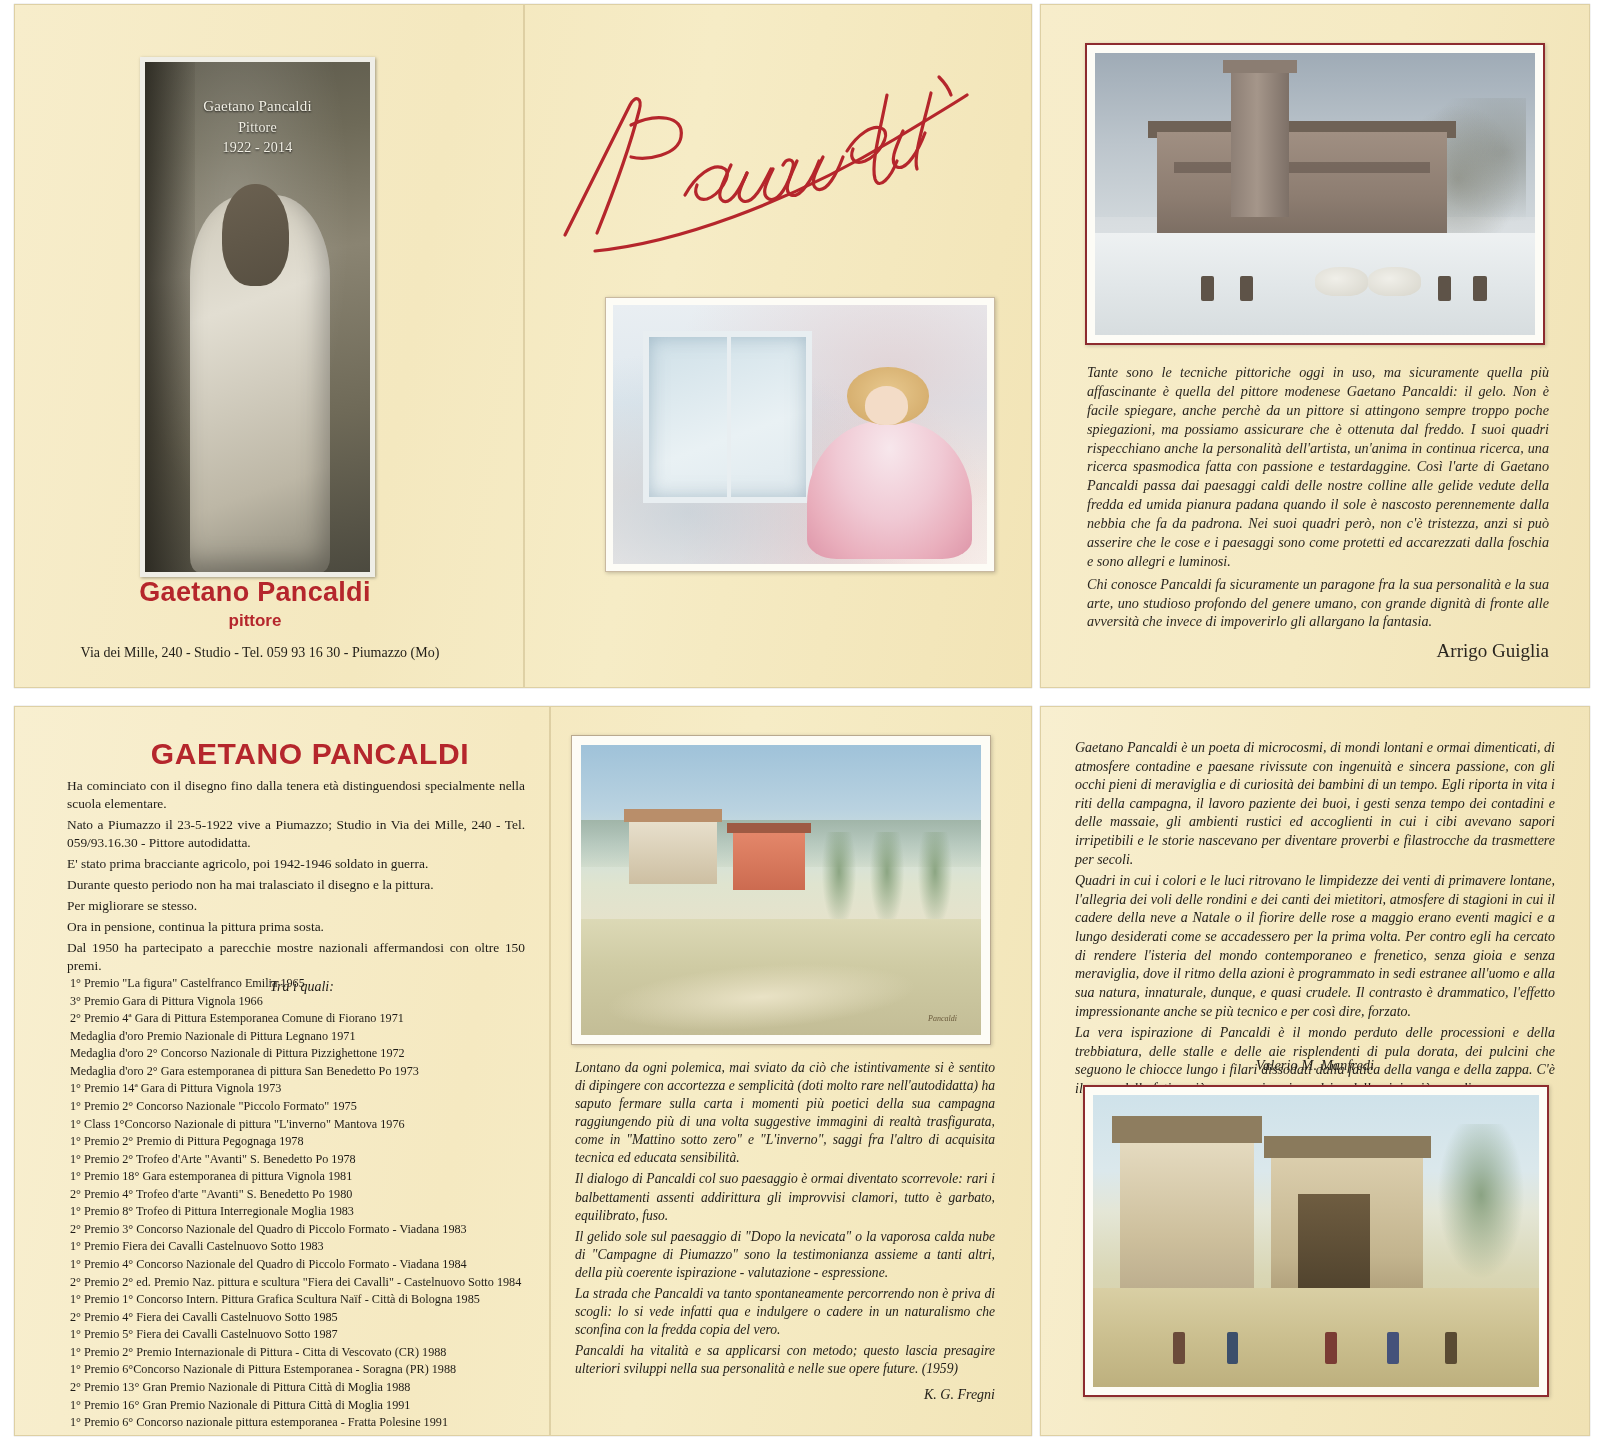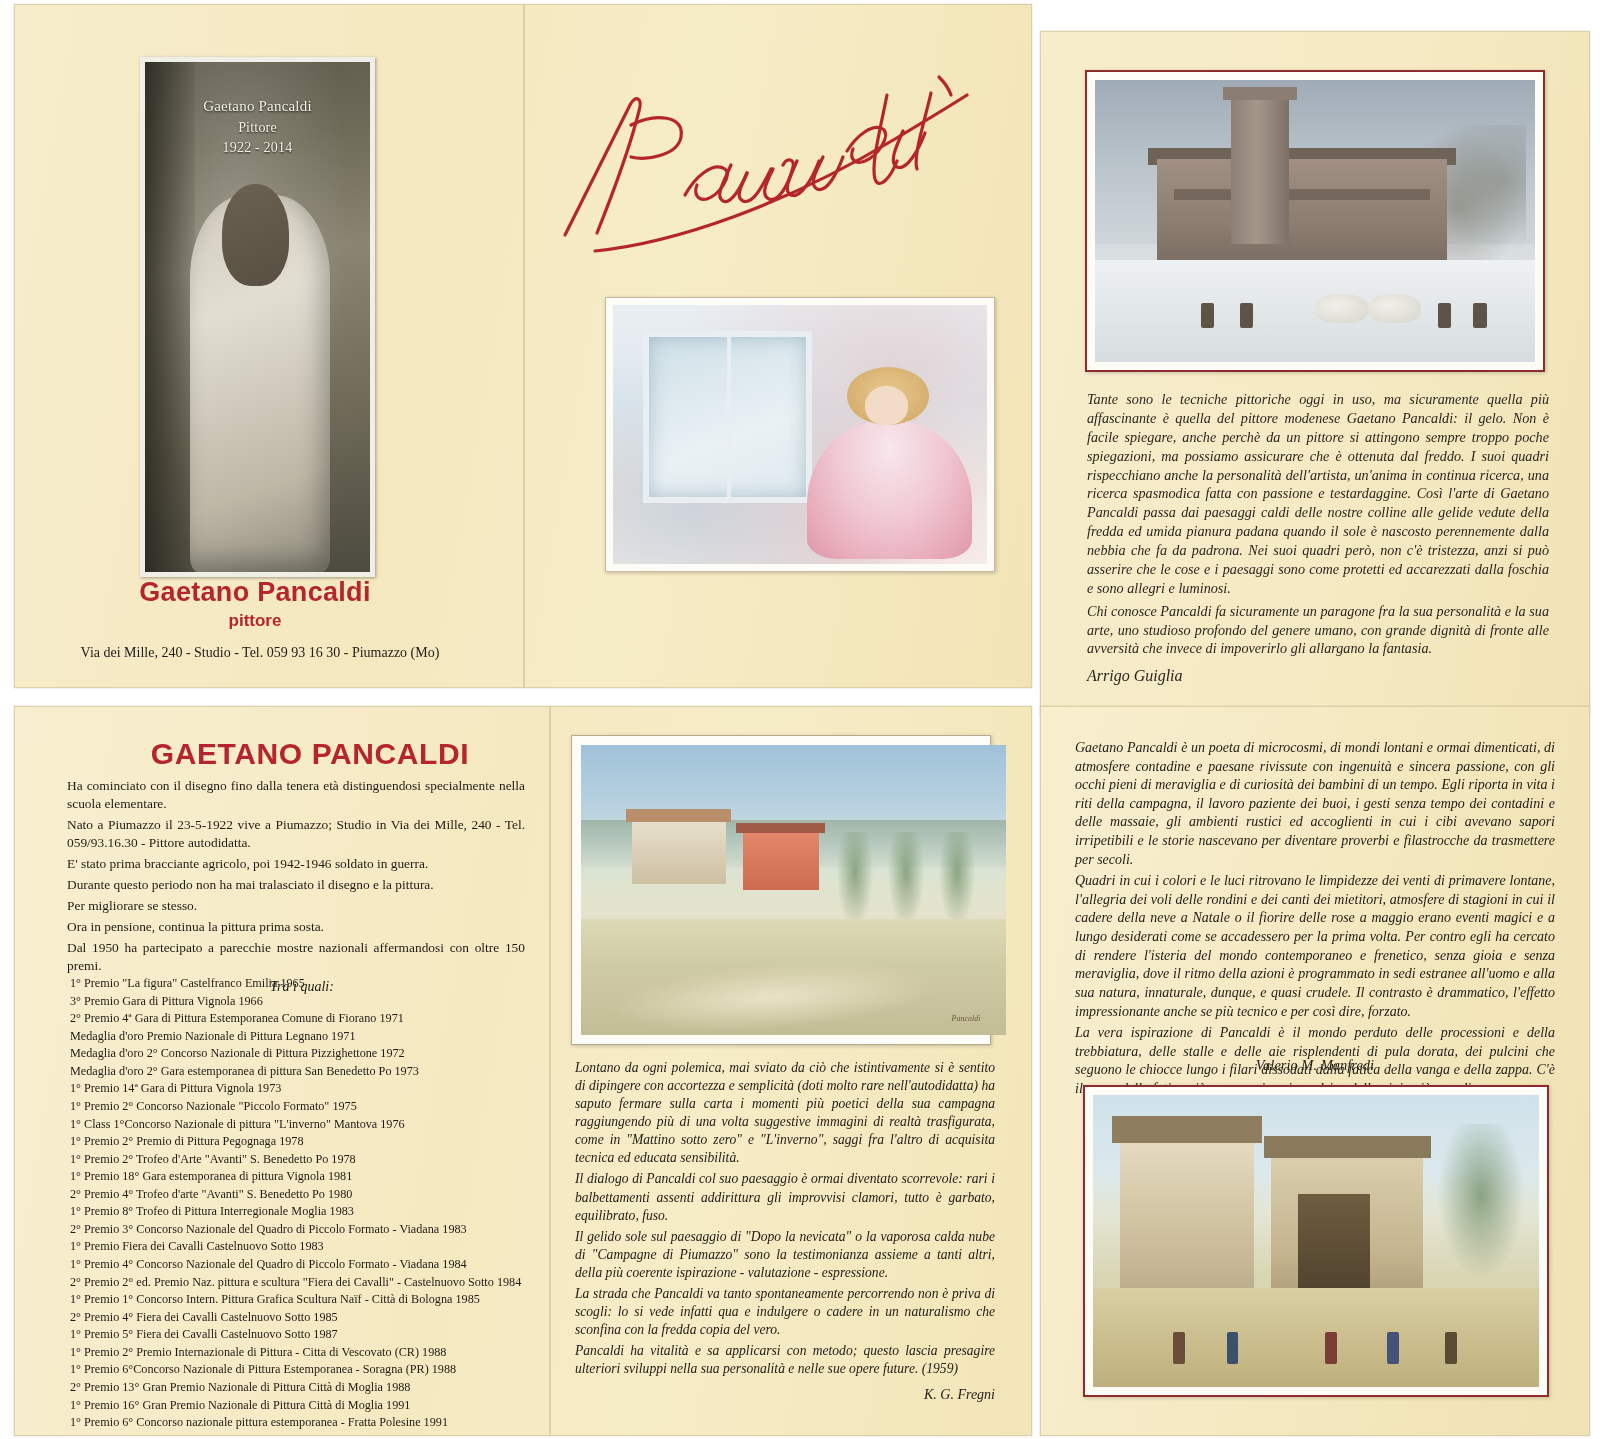--- a/index.html
+++ b/index.html
@@ -23,21 +23,20 @@
   
   #panel-top-left {
     left: 14px; top: 4px; width: 1016px; height: 682px;
     background: linear-gradient(100deg, #f7edcb 0%, #f4e8bf 40%, #f6ecc6 62%, #f2e4b6 100%);
     border: 1px solid #ded0a4;
   }
   #panel-top-right {
     left: 1040px; top: 4px; width: 548px; height: 682px;
     background: linear-gradient(100deg, #f7edcb 0%, #f5eac3 55%, #f1e3b6 100%);
     border: 1px solid #ded0a4;
-    margin-top: 27px;
   }
   #panel-bottom-left {
     left: 14px; top: 706px; width: 1016px; height: 728px;
     background: linear-gradient(100deg, #f8efd0 0%, #f5e9c1 45%, #f6ecc6 65%, #f2e5b8 100%);
     border: 1px solid #ded0a4;
   }
   #panel-bottom-right {
     left: 1040px; top: 706px; width: 548px; height: 728px;
     background: linear-gradient(100deg, #f8efd0 0%, #f4e8bf 55%, #f0e2b4 100%);
     border: 1px solid #ded0a4;
@@ -221,22 +220,22 @@
     font-style: italic;
     font-size: 14.2px;
     line-height: 1.33;
     color: #2a2620;
     text-align: justify;
   }
   .tr-text p { margin: 0 0 4px 0; text-indent: 0; }
   .tr-sign {
     position: absolute;
     left: 46px; top: 635px; width: 462px;
-    font-style: italic;
-    font-size: 16px;
+    text-align: right;
+    font-size: 19px;
     color: #2a2620;
   }
 
   
   .bl-title {
     position: absolute;
     left: 60px; top: 30px; width: 470px;
     text-align: center;
     color: #b5262c;
     font-family: "Liberation Sans", sans-serif;
@@ -276,21 +275,20 @@
     left: 556px; top: 28px; width: 420px; height: 310px;
     background: #fdfcf6;
     border: 1px solid #b9a98f;
     padding: 9px;
     box-sizing: border-box;
     box-shadow: 1px 1px 4px rgba(0,0,0,0.2);
   }
   .paint-landscape .canvas {
     position:relative; width:100%; height:100%; overflow:hidden;
     background: linear-gradient(180deg,#9fc2d9 0%, #b9d2e0 22%, #cfe0de 34%, #dfe4cf 48%, #e6e2cb 62%, #dcd6bc 100%);
-    padding-left: 25px;
   }
   .pl-hill { position:absolute; left:0; top:26%; width:100%; height:16%;
     background: linear-gradient(180deg, rgba(150,170,150,0.75), rgba(180,195,170,0.2)); }
   .pl-house1 { position:absolute; left:12%; top:26%; width:22%; height:22%;
     background: linear-gradient(180deg,#e8e0cd,#cdbfa2); }
   .pl-house1:before { content:""; position:absolute; left:-6%; top:-18%; width:112%; height:20%;
     background:#b98e6a; }
   .pl-house2 { position:absolute; left:38%; top:30%; width:18%; height:20%;
     background: linear-gradient(180deg,#e4876a,#cc6b50); }
   .pl-house2:before { content:""; position:absolute; left:-8%; top:-16%; width:116%; height:18%;

